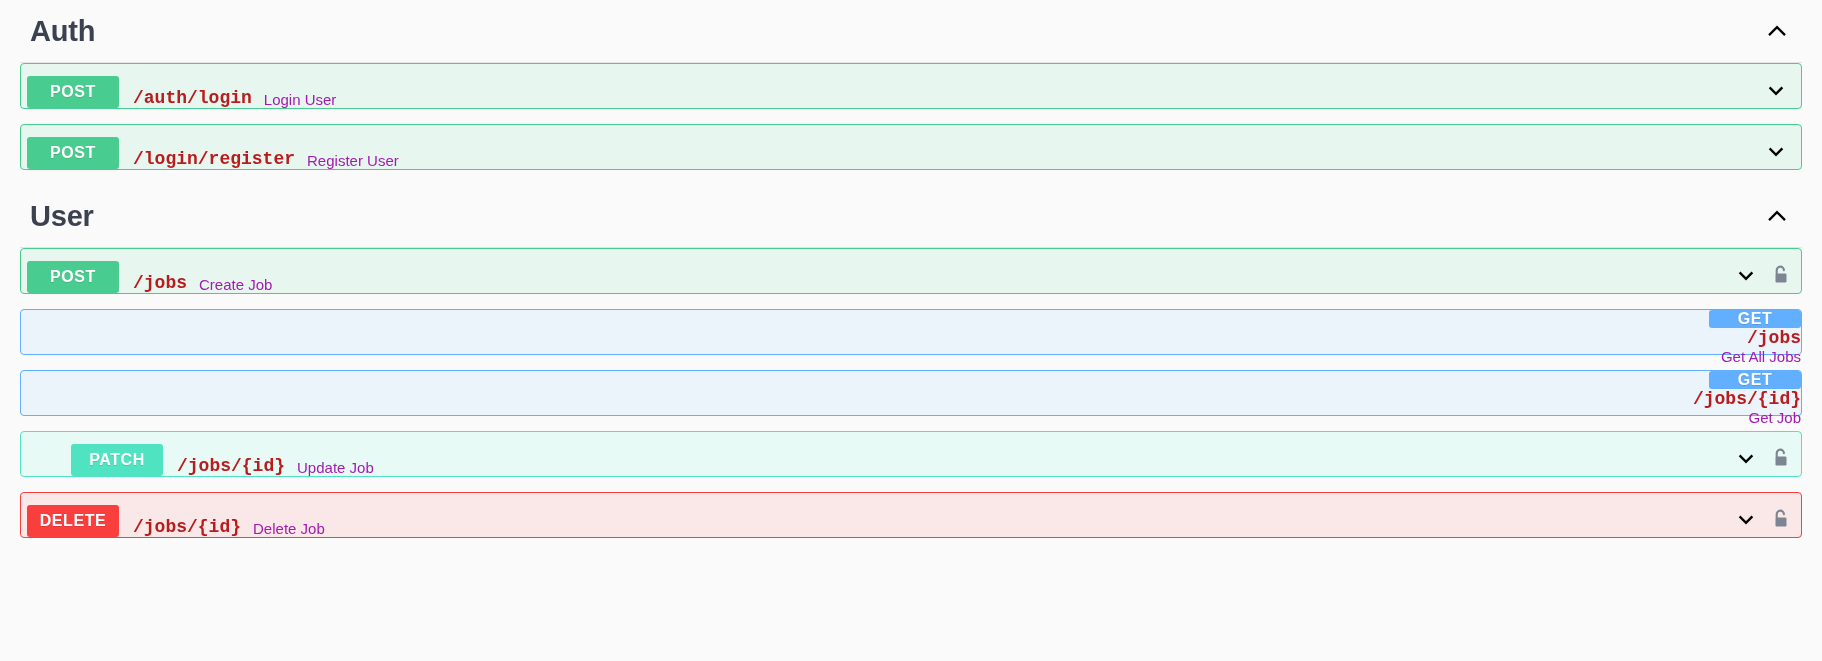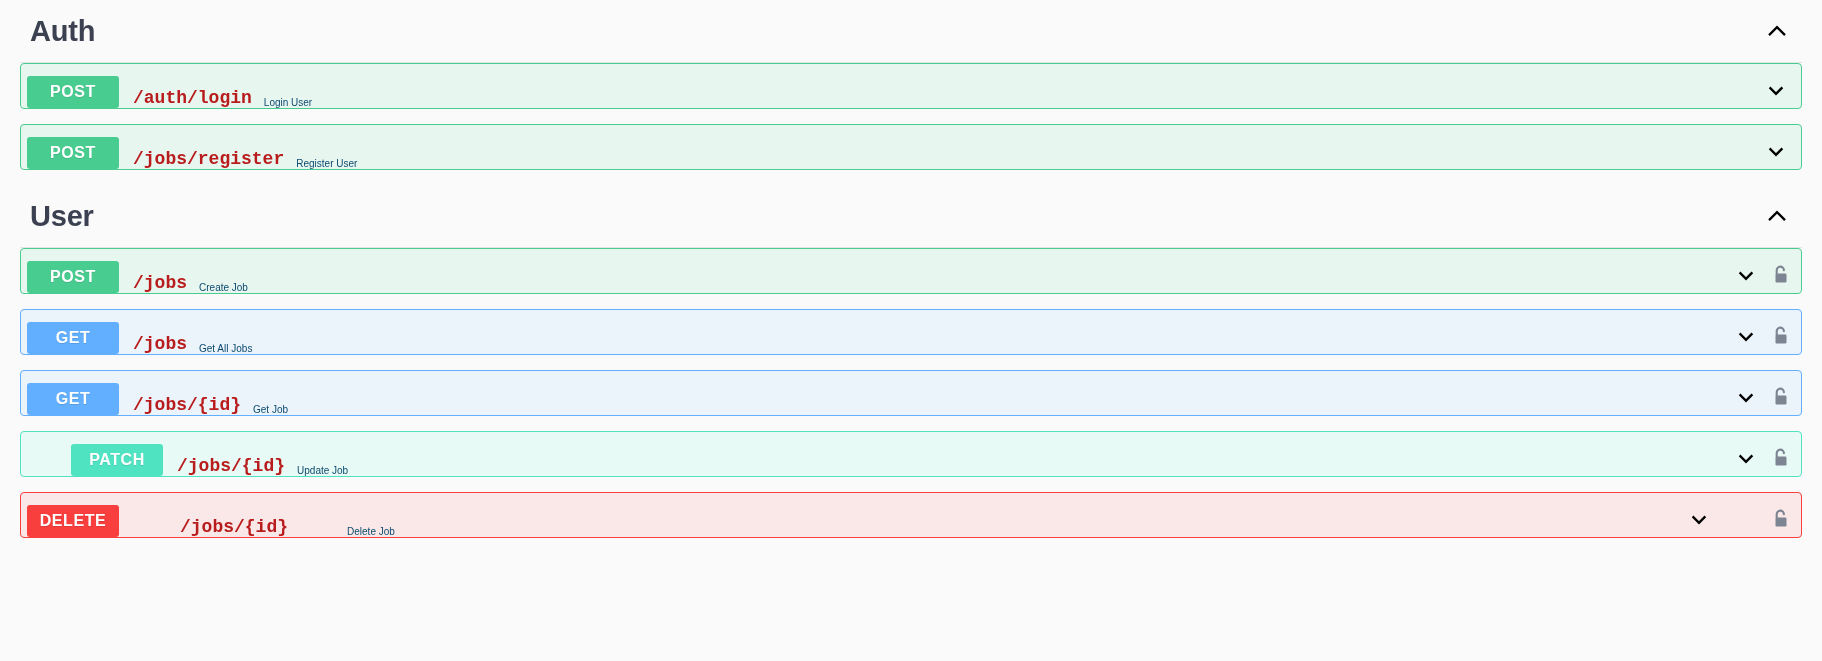--- a/index.html
+++ b/index.html
@@ -97,23 +97,23 @@
     font-family: "Liberation Mono", monospace;
     font-size: 18px;
     font-weight: 700;
     color: #b91c1c;
     white-space: nowrap;
   }
 
   .opblock-summary-description {
     margin-left: 12px;
     font-family: "Liberation Sans", sans-serif;
-    font-size: 10px;
+    font-size: 15px;
     font-weight: 400;
-    color: #0c4a6e;
+    color: #a21caf;
     white-space: nowrap;
   }
 
   .op-spacer { flex: 1 1 auto; }
 
   .op-chevron {
     width: 34px;
     height: 34px;
     display: flex;
     align-items: center;
@@ -137,27 +137,27 @@
     cursor: pointer;
   }
   .authorization-btn svg { display: block; }
 
   .op-chevron.no-lock { margin-right: 8px; }
 
   
   .opblock-post   { background: #e8f6f0; border-color: #49cc90; }
   .opblock-post   .opblock-summary-method { background: #49cc90; }
 
-  .opblock-get    { background: #ebf3fb; border-color: #61affe; }
+  .opblock-get    { background: #ebf3fb; border-color: #61affe; flex-direction: column; }
   .opblock-get    .opblock-summary-method { background: #61affe; }
 
   .opblock-patch  { background: #e7faf5; border-color: #50e3c2; padding-left: 44px; }
   .opblock-patch  .opblock-summary-method { background: #50e3c2; }
 
-  .opblock-delete { background: #fae7e7; border-color: #f93e3e; gap: 47px; }
+  .opblock-delete { background: #fae7e7; border-color: #f93e3e; }
   .opblock-delete .opblock-summary-method { background: #f93e3e; }
 </style>
 </head>
 <body>
 
 <div class="swagger-root">
     <div class="opblock-tag-section">
       <div class="opblock-tag">
         <span class="tag-name">Auth</span>
         <span class="tag-spacer"></span>
@@ -173,21 +173,21 @@
         <span class="opblock-summary-description">Login User</span>
         <span class="op-spacer"></span>
         <button class="op-chevron no-lock">
           <svg width="22" height="22" viewBox="0 0 20 20" aria-hidden="true">
             <path d="M5 7.5 L10 12.5 L15 7.5" fill="none" stroke="#000000" stroke-width="2.2" stroke-linecap="square" stroke-linejoin="miter"></path>
           </svg>
         </button>
       </div>
       <div class="opblock opblock-post">
         <span class="opblock-summary-method">POST</span>
-        <span class="opblock-summary-path">/jobs/register</span>
+        <span class="opblock-summary-path">/login/register</span>
         <span class="opblock-summary-description">Register User</span>
         <span class="op-spacer"></span>
         <button class="op-chevron no-lock">
           <svg width="22" height="22" viewBox="0 0 20 20" aria-hidden="true">
             <path d="M5 7.5 L10 12.5 L15 7.5" fill="none" stroke="#000000" stroke-width="2.2" stroke-linecap="square" stroke-linejoin="miter"></path>
           </svg>
         </button>
       </div>
     </div>
     <div class="opblock-tag-section">

